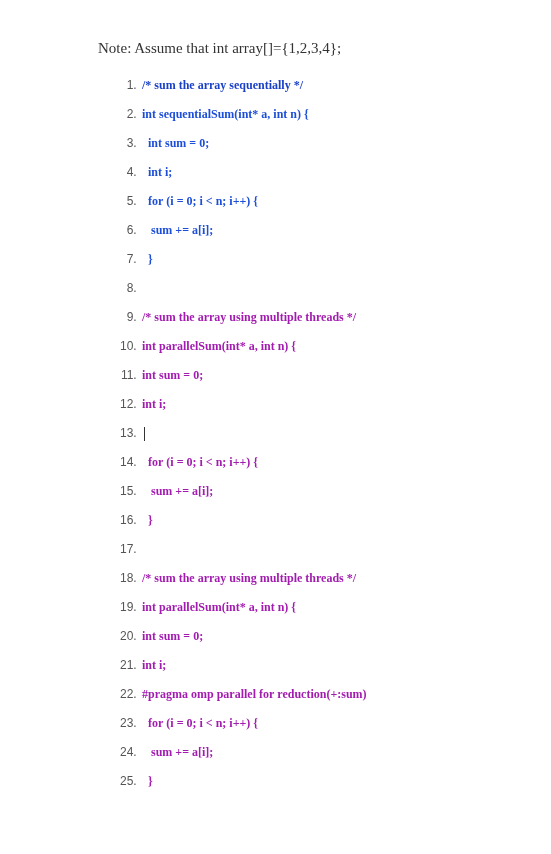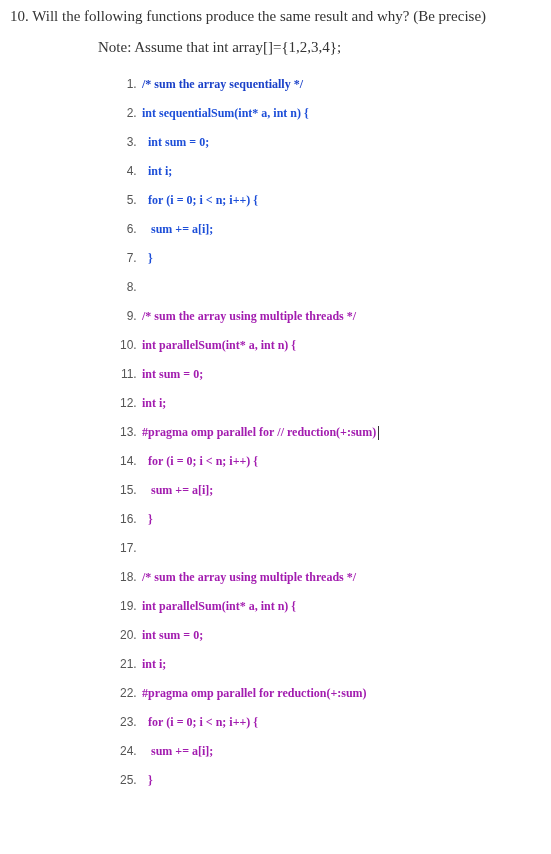--- a/index.html
+++ b/index.html
@@ -20,20 +20,21 @@
     font-size: 15px;
     color: #333333;
     margin-bottom: 14px;
   }
   .note {
     margin-left: 88px;
     font-family: "Times New Roman", Times, serif;
     font-size: 15px;
     color: #333333;
     margin-bottom: 14px;
+    margin-top: 32px;
   }
   ol.codelist {
     list-style: decimal;
     margin: 0 0 0 110px;
     padding: 0 0 0 20px;
   }
   ol.codelist li {
     font-family: "Times New Roman", Times, serif;
     font-size: 12px;
     color: #4a4a4a;
@@ -58,38 +59,37 @@
     background: #333;
     vertical-align: middle;
     margin-left: 2px;
   }
 </style>
 </head>
 <body>
 
 <div class="page">
 
-  <div class="question">10. Will the following functions produce the same result and why? (Be precise)</div>
 
   <div class="note">Note: Assume that int array[]={1,2,3,4};</div>
 
   <ol class="codelist">
       <li><span class="code blue">/*&nbsp;sum&nbsp;the&nbsp;array&nbsp;sequentially&nbsp;*/</span></li>
       <li><span class="code teal">int&nbsp;sequentialSum(int*&nbsp;a,&nbsp;int&nbsp;n)&nbsp;{</span></li>
       <li><span class="code teal">&nbsp;&nbsp;int&nbsp;sum&nbsp;=&nbsp;0;</span></li>
       <li><span class="code teal">&nbsp;&nbsp;int&nbsp;i;</span></li>
       <li><span class="code teal">&nbsp;&nbsp;for&nbsp;(i&nbsp;=&nbsp;0;&nbsp;i&nbsp;&lt;&nbsp;n;&nbsp;i++)&nbsp;{</span></li>
       <li><span class="code teal">&nbsp;&nbsp;&nbsp;sum&nbsp;+=&nbsp;a[i];</span></li>
       <li><span class="code teal">&nbsp;&nbsp;}</span></li>
       <li><span class="code teal">&nbsp;</span></li>
       <li><span class="code orange">/*&nbsp;sum&nbsp;the&nbsp;array&nbsp;using&nbsp;multiple&nbsp;threads&nbsp;*/</span></li>
       <li><span class="code orange">int&nbsp;parallelSum(int*&nbsp;a,&nbsp;int&nbsp;n)&nbsp;{</span></li>
       <li><span class="code orange">int&nbsp;sum&nbsp;=&nbsp;0;</span></li>
       <li><span class="code orange">int&nbsp;i;</span></li>
-      <li><span class="code orange">#pragma&nbsp;omp&nbsp;parallel&nbsp;for&nbsp;//&nbsp;reduction(+:sum)</span><span class="cursor"></span></li>
+      <li><span class="cursor"></span></li>
       <li><span class="code orange">&nbsp;&nbsp;for&nbsp;(i&nbsp;=&nbsp;0;&nbsp;i&nbsp;&lt;&nbsp;n;&nbsp;i++)&nbsp;{</span></li>
       <li><span class="code orange">&nbsp;&nbsp;&nbsp;sum&nbsp;+=&nbsp;a[i];</span></li>
       <li><span class="code orange">&nbsp;&nbsp;}</span></li>
       <li><span class="code orange">&nbsp;</span></li>
       <li><span class="code orange">/*&nbsp;sum&nbsp;the&nbsp;array&nbsp;using&nbsp;multiple&nbsp;threads&nbsp;*/</span></li>
       <li><span class="code orange">int&nbsp;parallelSum(int*&nbsp;a,&nbsp;int&nbsp;n)&nbsp;{</span></li>
       <li><span class="code orange">int&nbsp;sum&nbsp;=&nbsp;0;</span></li>
       <li><span class="code orange">int&nbsp;i;</span></li>
       <li><span class="code orange">#pragma&nbsp;omp&nbsp;parallel&nbsp;for&nbsp;reduction(+:sum)</span></li>
       <li><span class="code orange">&nbsp;&nbsp;for&nbsp;(i&nbsp;=&nbsp;0;&nbsp;i&nbsp;&lt;&nbsp;n;&nbsp;i++)&nbsp;{</span></li>

